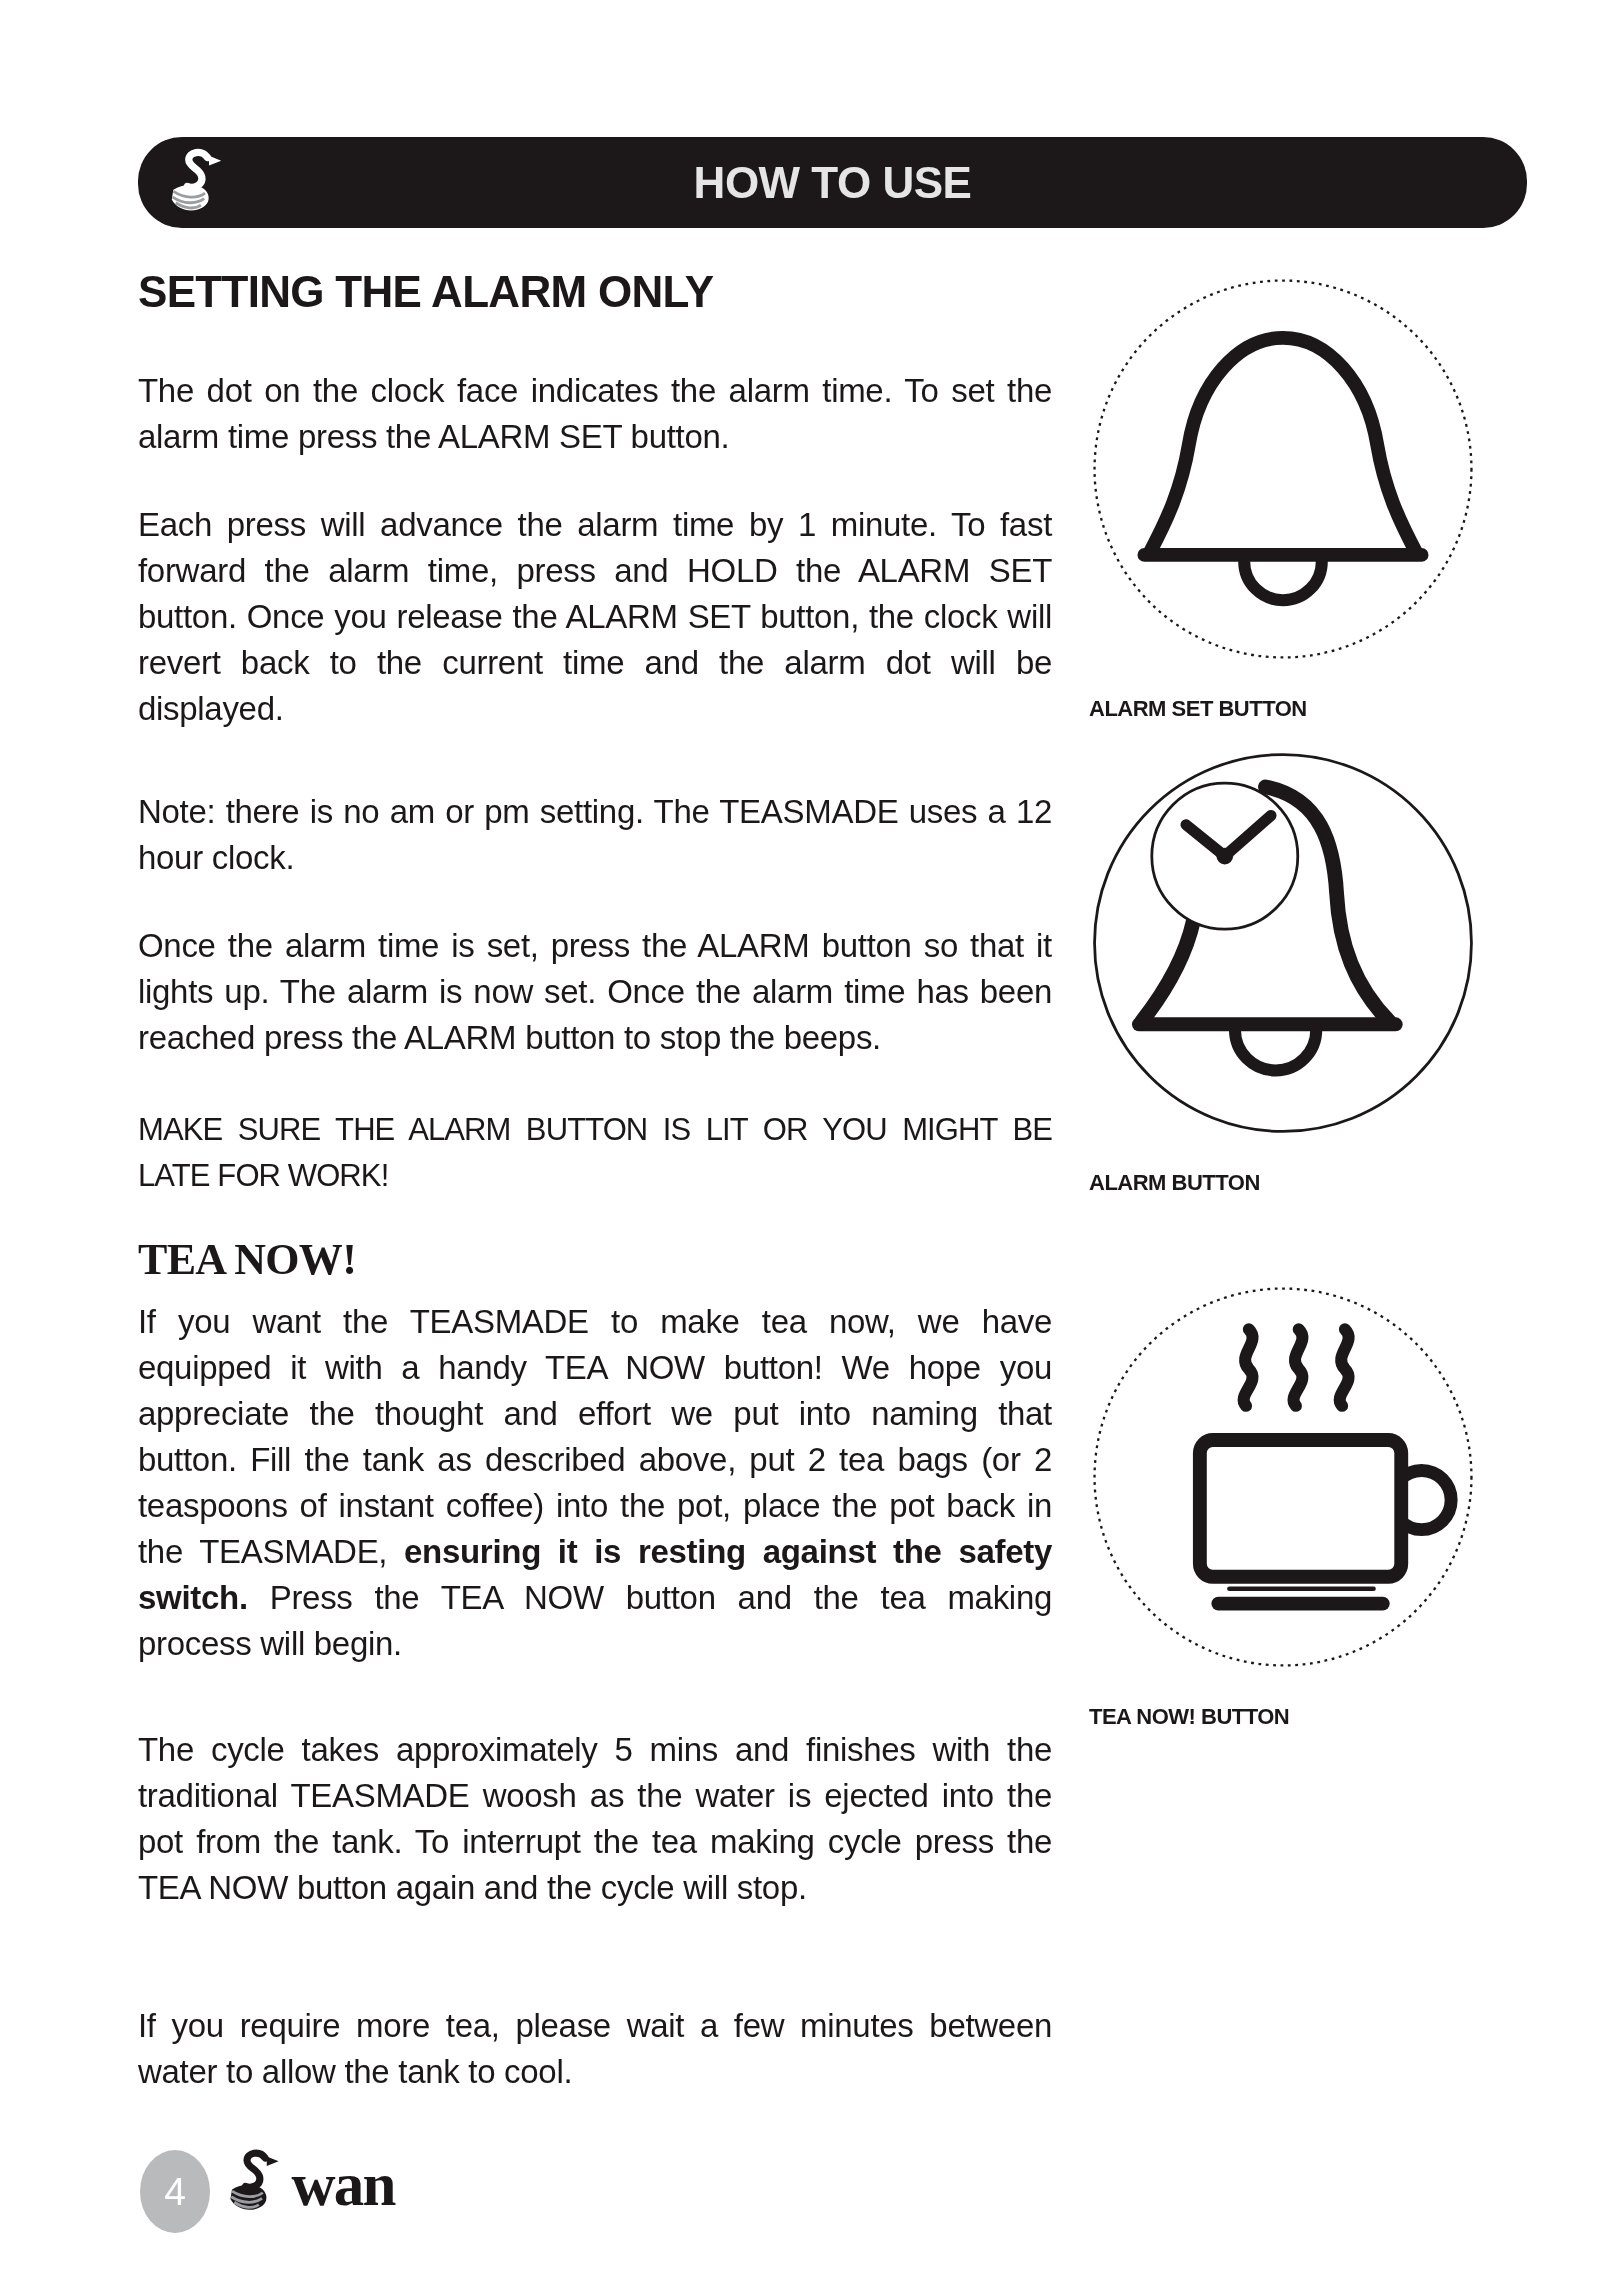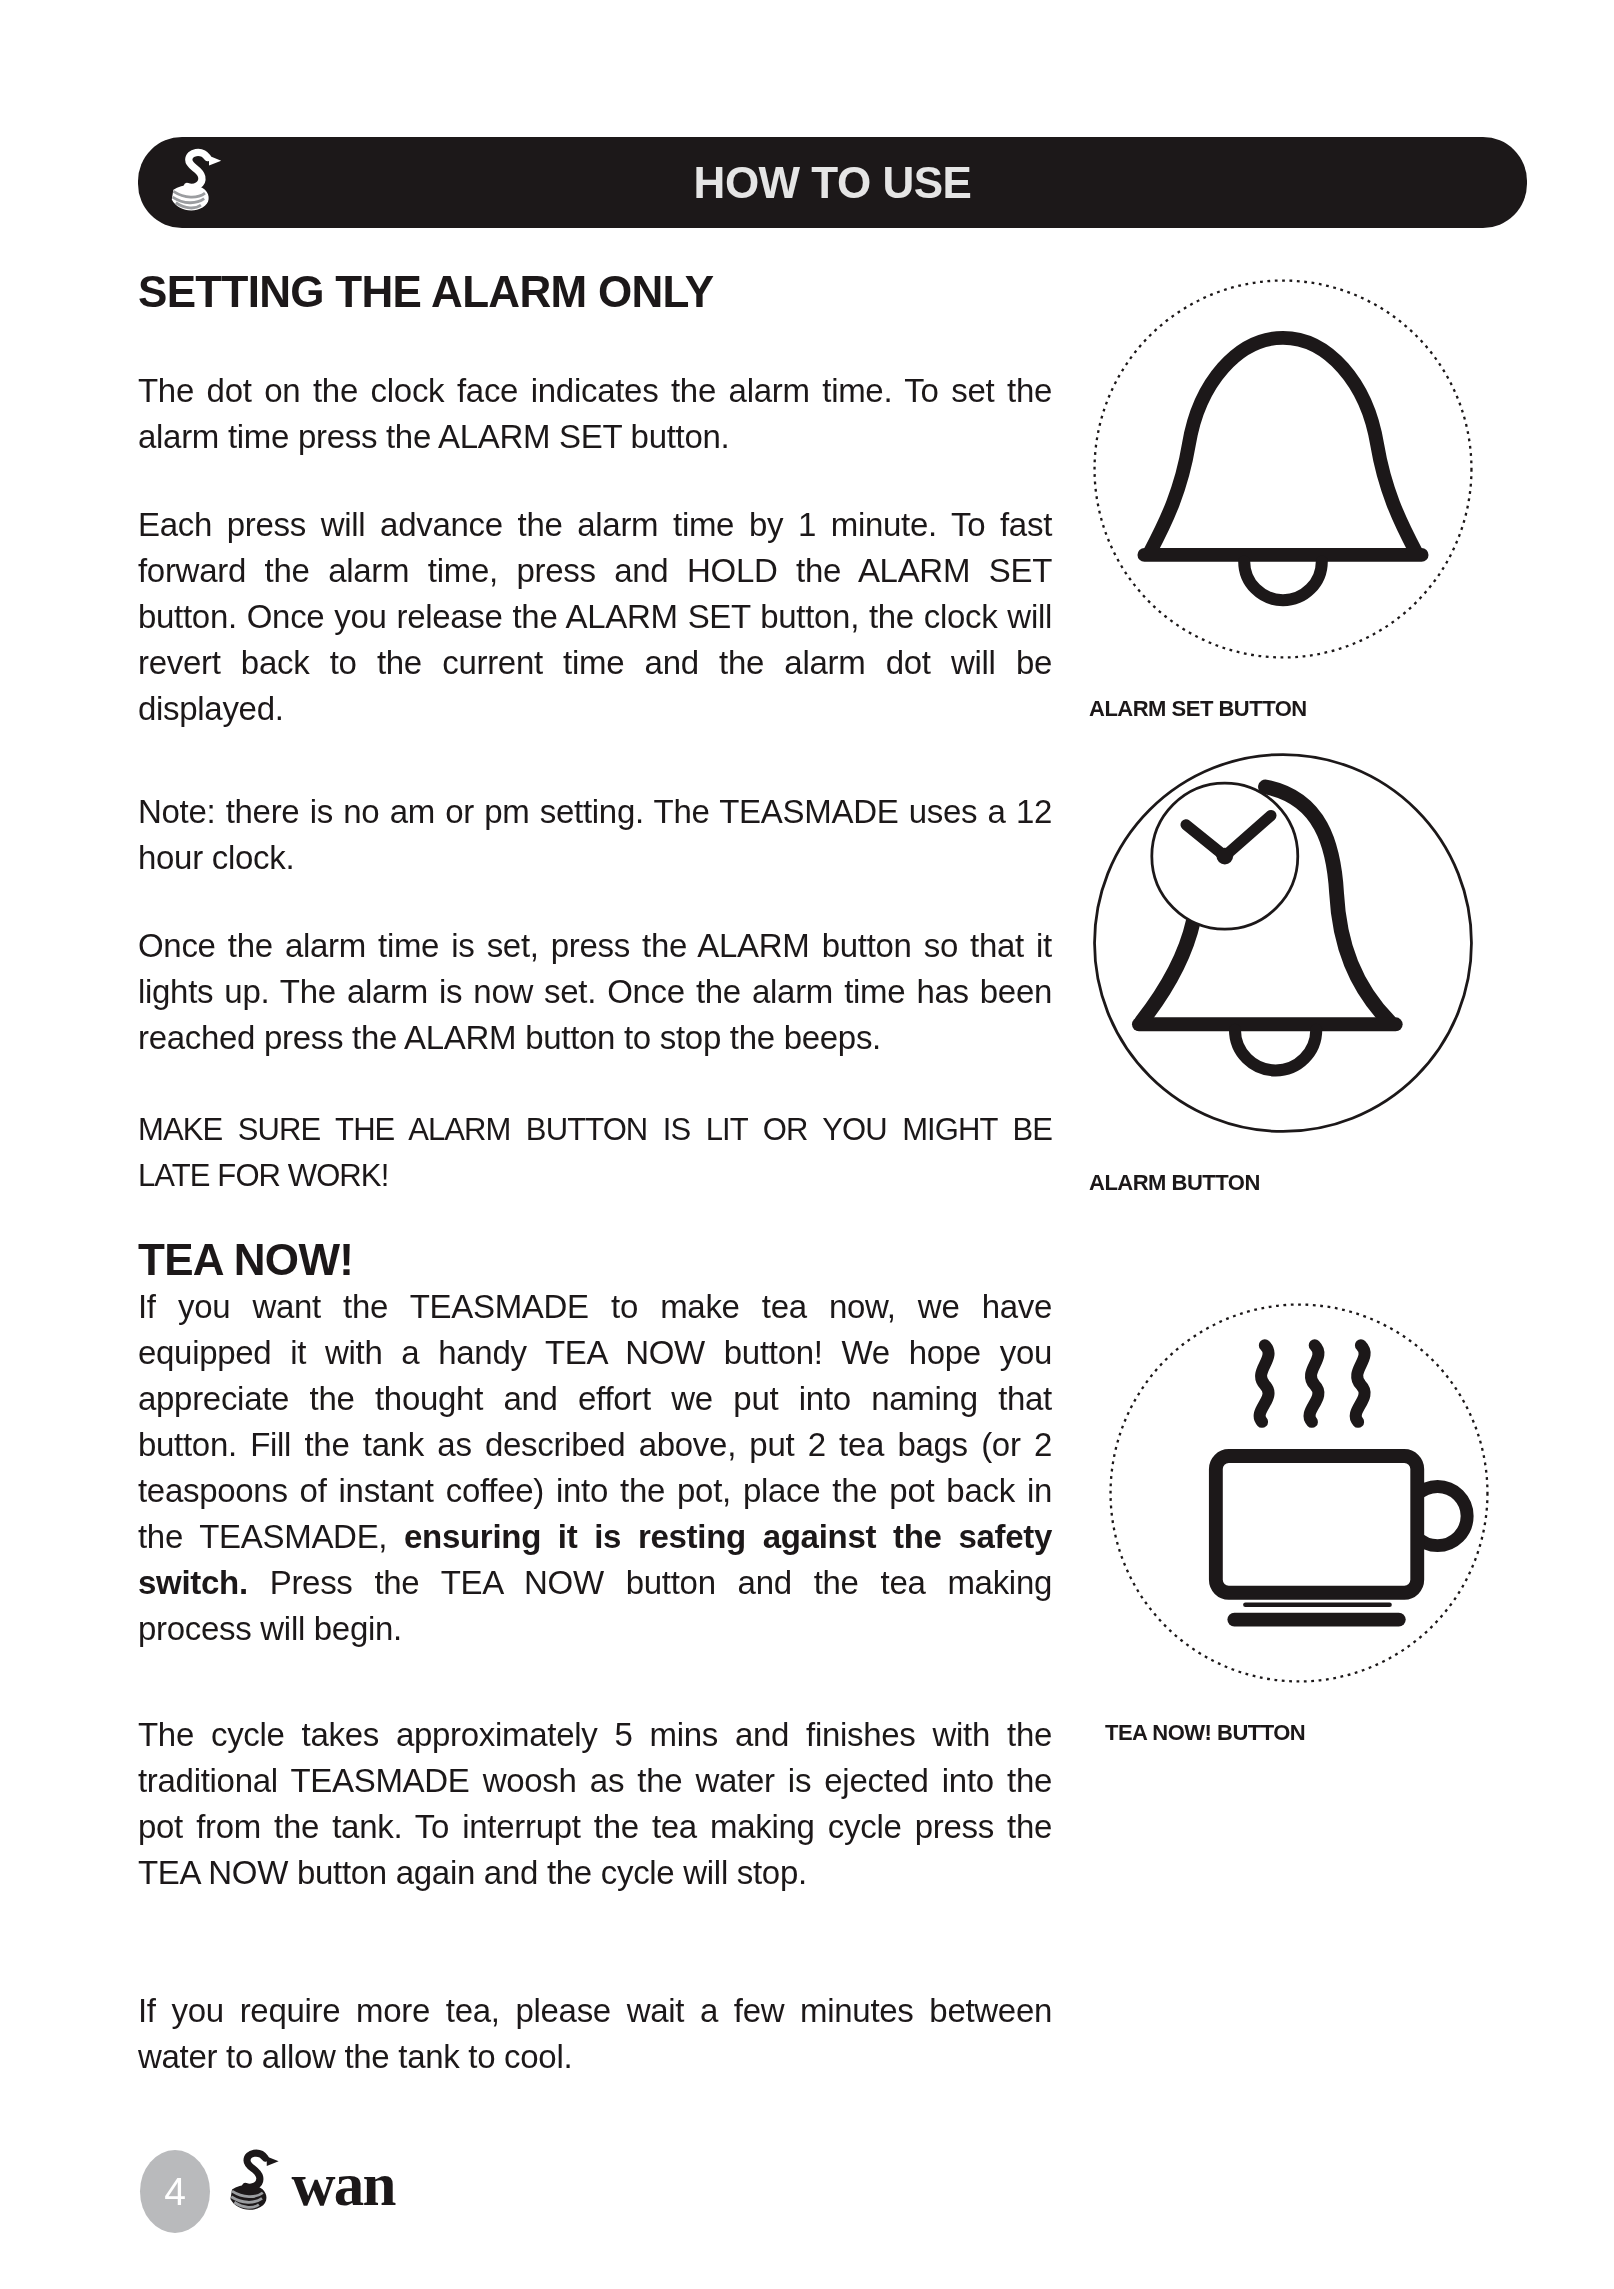--- a/index.html
+++ b/index.html
@@ -7,21 +7,21 @@
   .page{position:absolute;inset:0;background:#fff;overflow:hidden;}
 
   
   .title-bar{position:absolute;left:138px;top:137px;width:1389px;height:91px;background:#1c1819;border-radius:44px;}
   .title-bar h1{margin:0;line-height:91px;text-align:center;color:#e5e5e5;font-size:44px;font-weight:bold;letter-spacing:-0.5px;}
   .logo{position:absolute;left:20px;top:4.6px;width:81px;height:81px;}
 
   
   .text-col{position:absolute;left:138px;top:268px;width:914px;}
   .text-col h2{font-size:44px;line-height:48px;font-weight:bold;margin:0 0 52px 0;letter-spacing:-0.7px;}
-  .text-col h2.h-tea{margin-bottom:0;}
+  .text-col h2.h-tea{margin-bottom:15px;font-family:Liberation Serif, serif;}
   .text-col p{font-size:33px;line-height:46px;margin:0 0 42px 0;text-align:justify;letter-spacing:-0.3px;}
   .text-col p.p-advance{margin-bottom:57px;}
   .text-col p.p-alarmset{margin-bottom:46px;}
   .text-col p.caps{font-size:31px;letter-spacing:-0.9px;margin-bottom:37px;}
   .text-col p.p-teanow{margin-bottom:60px;}
   .text-col p.p-cycle{margin-bottom:92px;}
   .text-col p.last{margin-bottom:0;}
   .text-col b{font-weight:bold;}
 
   
@@ -91,21 +91,21 @@
       <path d="M54 298 L332 298" stroke="#1c1819" stroke-width="15" stroke-linecap="round"></path>
       <path d="M158 304 A43 43 0 0 0 246 304" fill="none" stroke="#1c1819" stroke-width="13" stroke-linecap="round"></path>
       <circle cx="147" cy="116" r="79" fill="#ffffff" stroke="#1c1819" stroke-width="3"></circle>
       <path d="M147 116 L105 82" stroke="#1c1819" stroke-width="12" stroke-linecap="round"></path>
       <path d="M147 116 L197 72" stroke="#1c1819" stroke-width="12" stroke-linecap="round"></path>
       <circle cx="147" cy="116" r="9" fill="#1c1819"></circle>
     </svg>
     <figcaption class="icon-label">ALARM BUTTON</figcaption>
   </figure>
 
-  <figure class="icon-fig fig-3" style="margin:16px;">
+  <figure class="icon-fig fig-3" style="margin:0;">
     <svg viewBox="0 0 420 420">
       <circle cx="210" cy="210" r="204" fill="none" stroke="#1c1819" stroke-width="2.5" stroke-dasharray="3 5"></circle>
       <path d="M173 50 C187 64 159 78 173 93 C187 107 159 121 170 133" fill="none" stroke="#1c1819" stroke-width="13" stroke-linecap="round"></path>
       <path d="M227 50 C241 64 213 78 227 93 C241 107 213 121 224 133" fill="none" stroke="#1c1819" stroke-width="13" stroke-linecap="round"></path>
       <path d="M277 50 C291 64 263 78 277 93 C291 107 263 121 274 133" fill="none" stroke="#1c1819" stroke-width="13" stroke-linecap="round"></path>
       <circle cx="360" cy="235" r="32" fill="none" stroke="#1c1819" stroke-width="14"></circle>
       <rect x="120" y="170" width="218" height="148" rx="14" fill="#ffffff" stroke="#1c1819" stroke-width="15"></rect>
       <path d="M152 331 L308 331" stroke="#1c1819" stroke-width="5" stroke-linecap="round"></path>
       <path d="M140 347 L318 347" stroke="#1c1819" stroke-width="15" stroke-linecap="round"></path>
     </svg>

